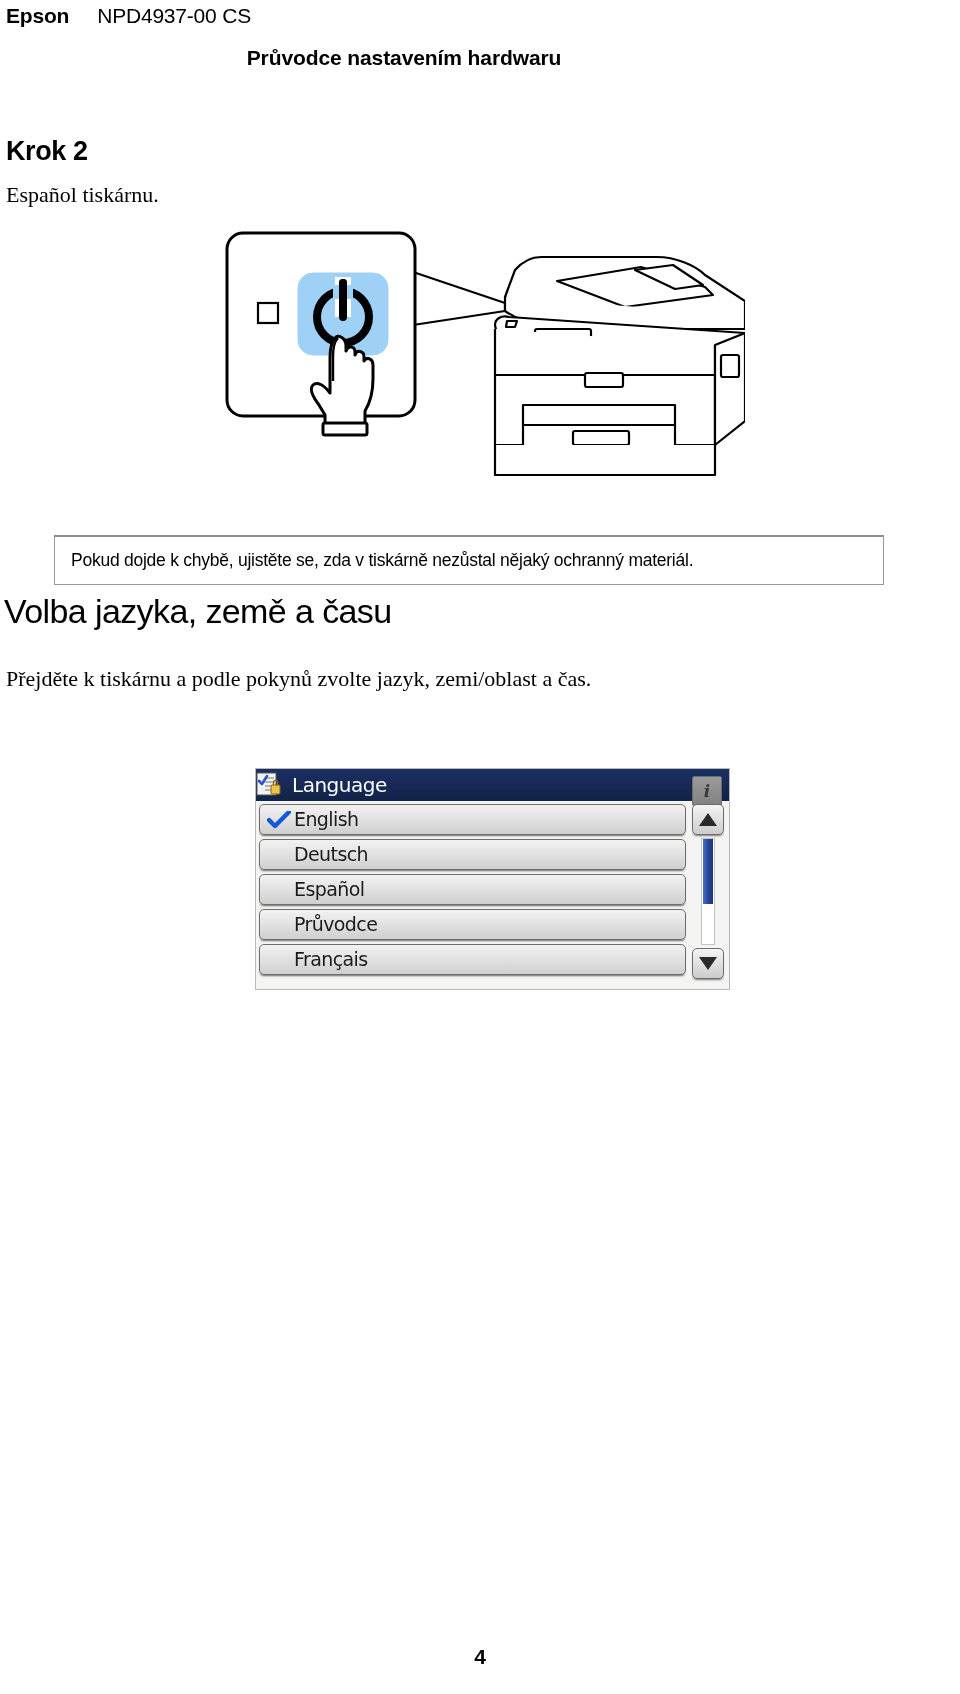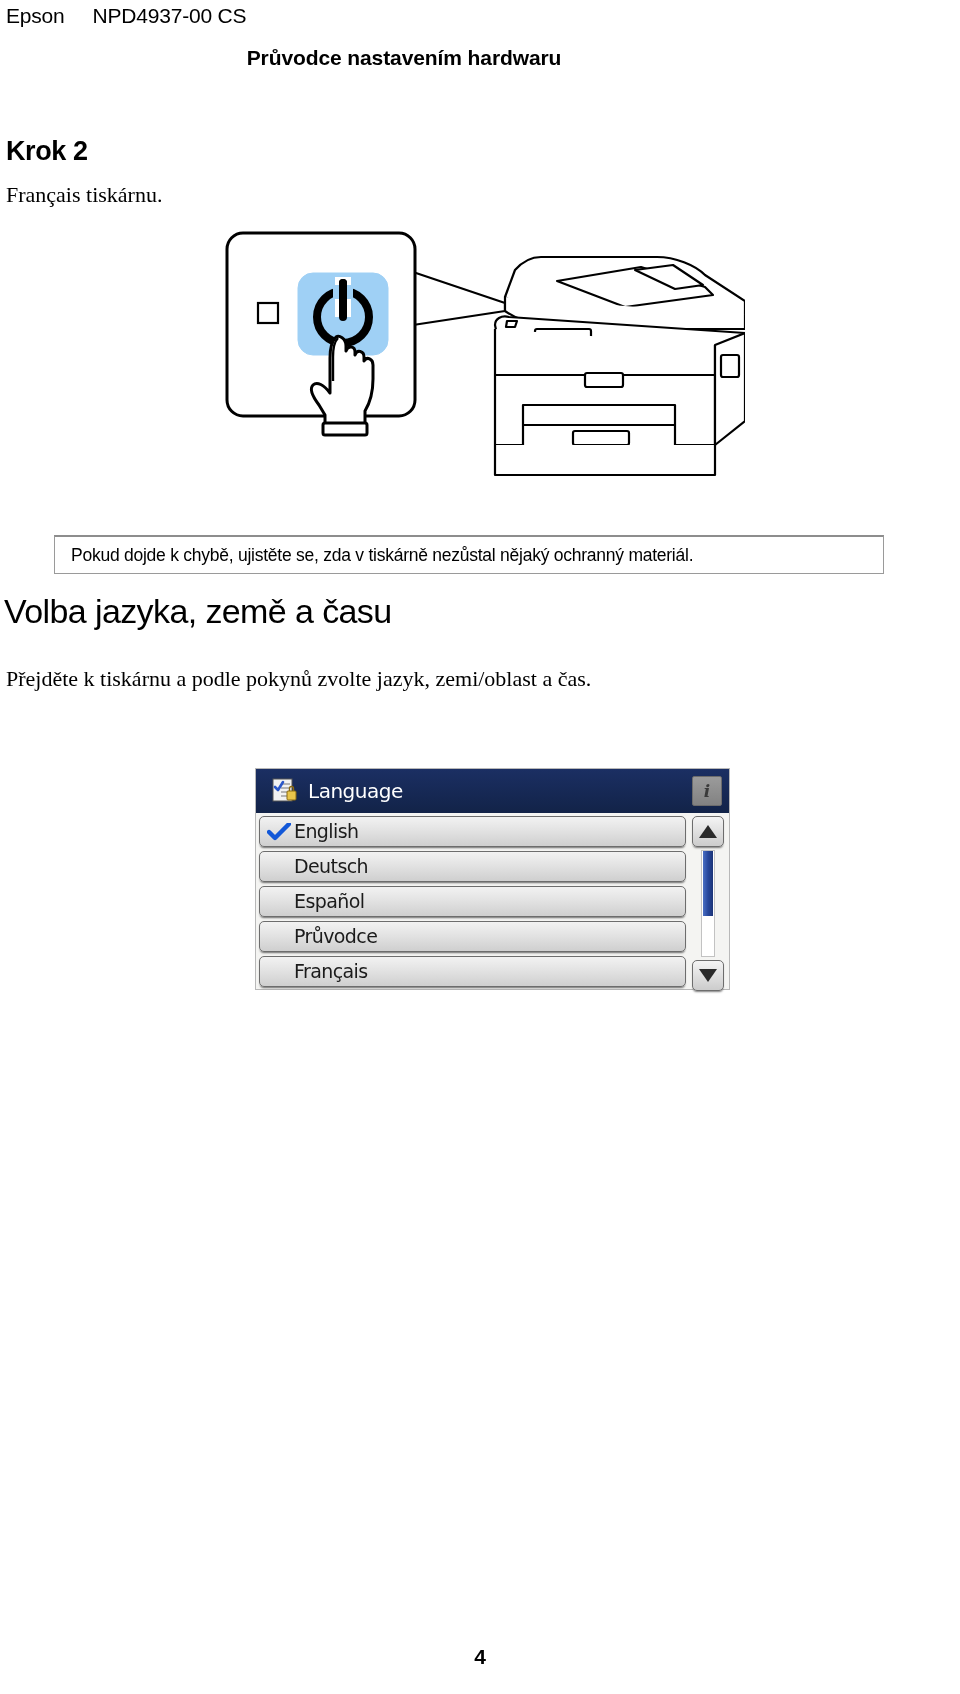--- a/index.html
+++ b/index.html
@@ -20,21 +20,21 @@
   .doc-header {
     position: absolute;
     top: 4px;
     left: 6px;
     display: flex;
     align-items: baseline;
     gap: 28px;
     font-size: 21px;
     letter-spacing: -0.2px;
   }
-  .doc-header .brand { font-weight: 400; }
+  .doc-header .brand { font-weight: 700; }
   .doc-header .docnum { font-weight: 400; }
 
   .doc-title {
     position: absolute;
     top: 46px;
     left: 0;
     width: 808px;
     text-align: center;
     font-size: 21px;
     font-weight: bold;
@@ -67,21 +67,21 @@
     height: 255px;
   }
   .illustration svg { display: block; }
 
   
   .note-box {
     position: absolute;
     left: 54px;
     top: 535px;
     width: 830px;
-    height: 39px;
+    height: 50px;
     border: 1px solid #9a9a9a;
     border-top: 2px solid #8d8d8d;
     box-sizing: border-box;
     background: #ffffff;
     display: flex;
     align-items: center;
   }
   .note-text {
     padding-left: 16px;
     font-size: 17.5px;
@@ -112,25 +112,25 @@
     left: 255px;
     top: 768px;
     width: 475px;
     height: 222px;
     background: #f4f4f2;
     box-sizing: border-box;
     border: 1px solid #b8b8b8;
   }
   .lcd-titlebar {
     position: relative;
-    height: 44px;
+    height: 32px;
     background: linear-gradient(180deg, #1b2f63 0%, #122348 100%);
     display: flex;
     align-items: center;
-    padding-left: 16px;
+    padding-left: 0;
     box-sizing: border-box;
   }
   .lcd-title-icon {
     width: 26px;
     height: 26px;
     position: relative;
     flex: none;
     margin-right: 10px;
   }
   .lcd-title-label {
@@ -268,21 +268,21 @@
 <body>
 
 <div class="doc-header">
   <span class="brand">Epson</span>
   <span class="docnum">NPD4937-00 CS</span>
 </div>
 
 <div class="doc-title">Průvodce nastavením hardwaru</div>
 
 <div class="step-heading">Krok 2</div>
-<div class="step-text">Français tiskárnu.</div>
+<div class="step-text">Español tiskárnu.</div>
 
 <div class="illustration">
   <svg width="540" height="255" viewBox="0 0 540 255" fill="none" xmlns="http://www.w3.org/2000/svg">
 
     <path d="M208 47 L300 78 L300 86 L208 100" fill="#ffffff" stroke="#000" stroke-width="2.2" stroke-linejoin="round"></path>
 
     <rect x="22" y="8" width="188" height="183" rx="16" ry="16" fill="#ffffff" stroke="#000" stroke-width="3"></rect>
 
     <rect x="53" y="78" width="20" height="20" fill="#ffffff" stroke="#000" stroke-width="2.2"></rect>
 

